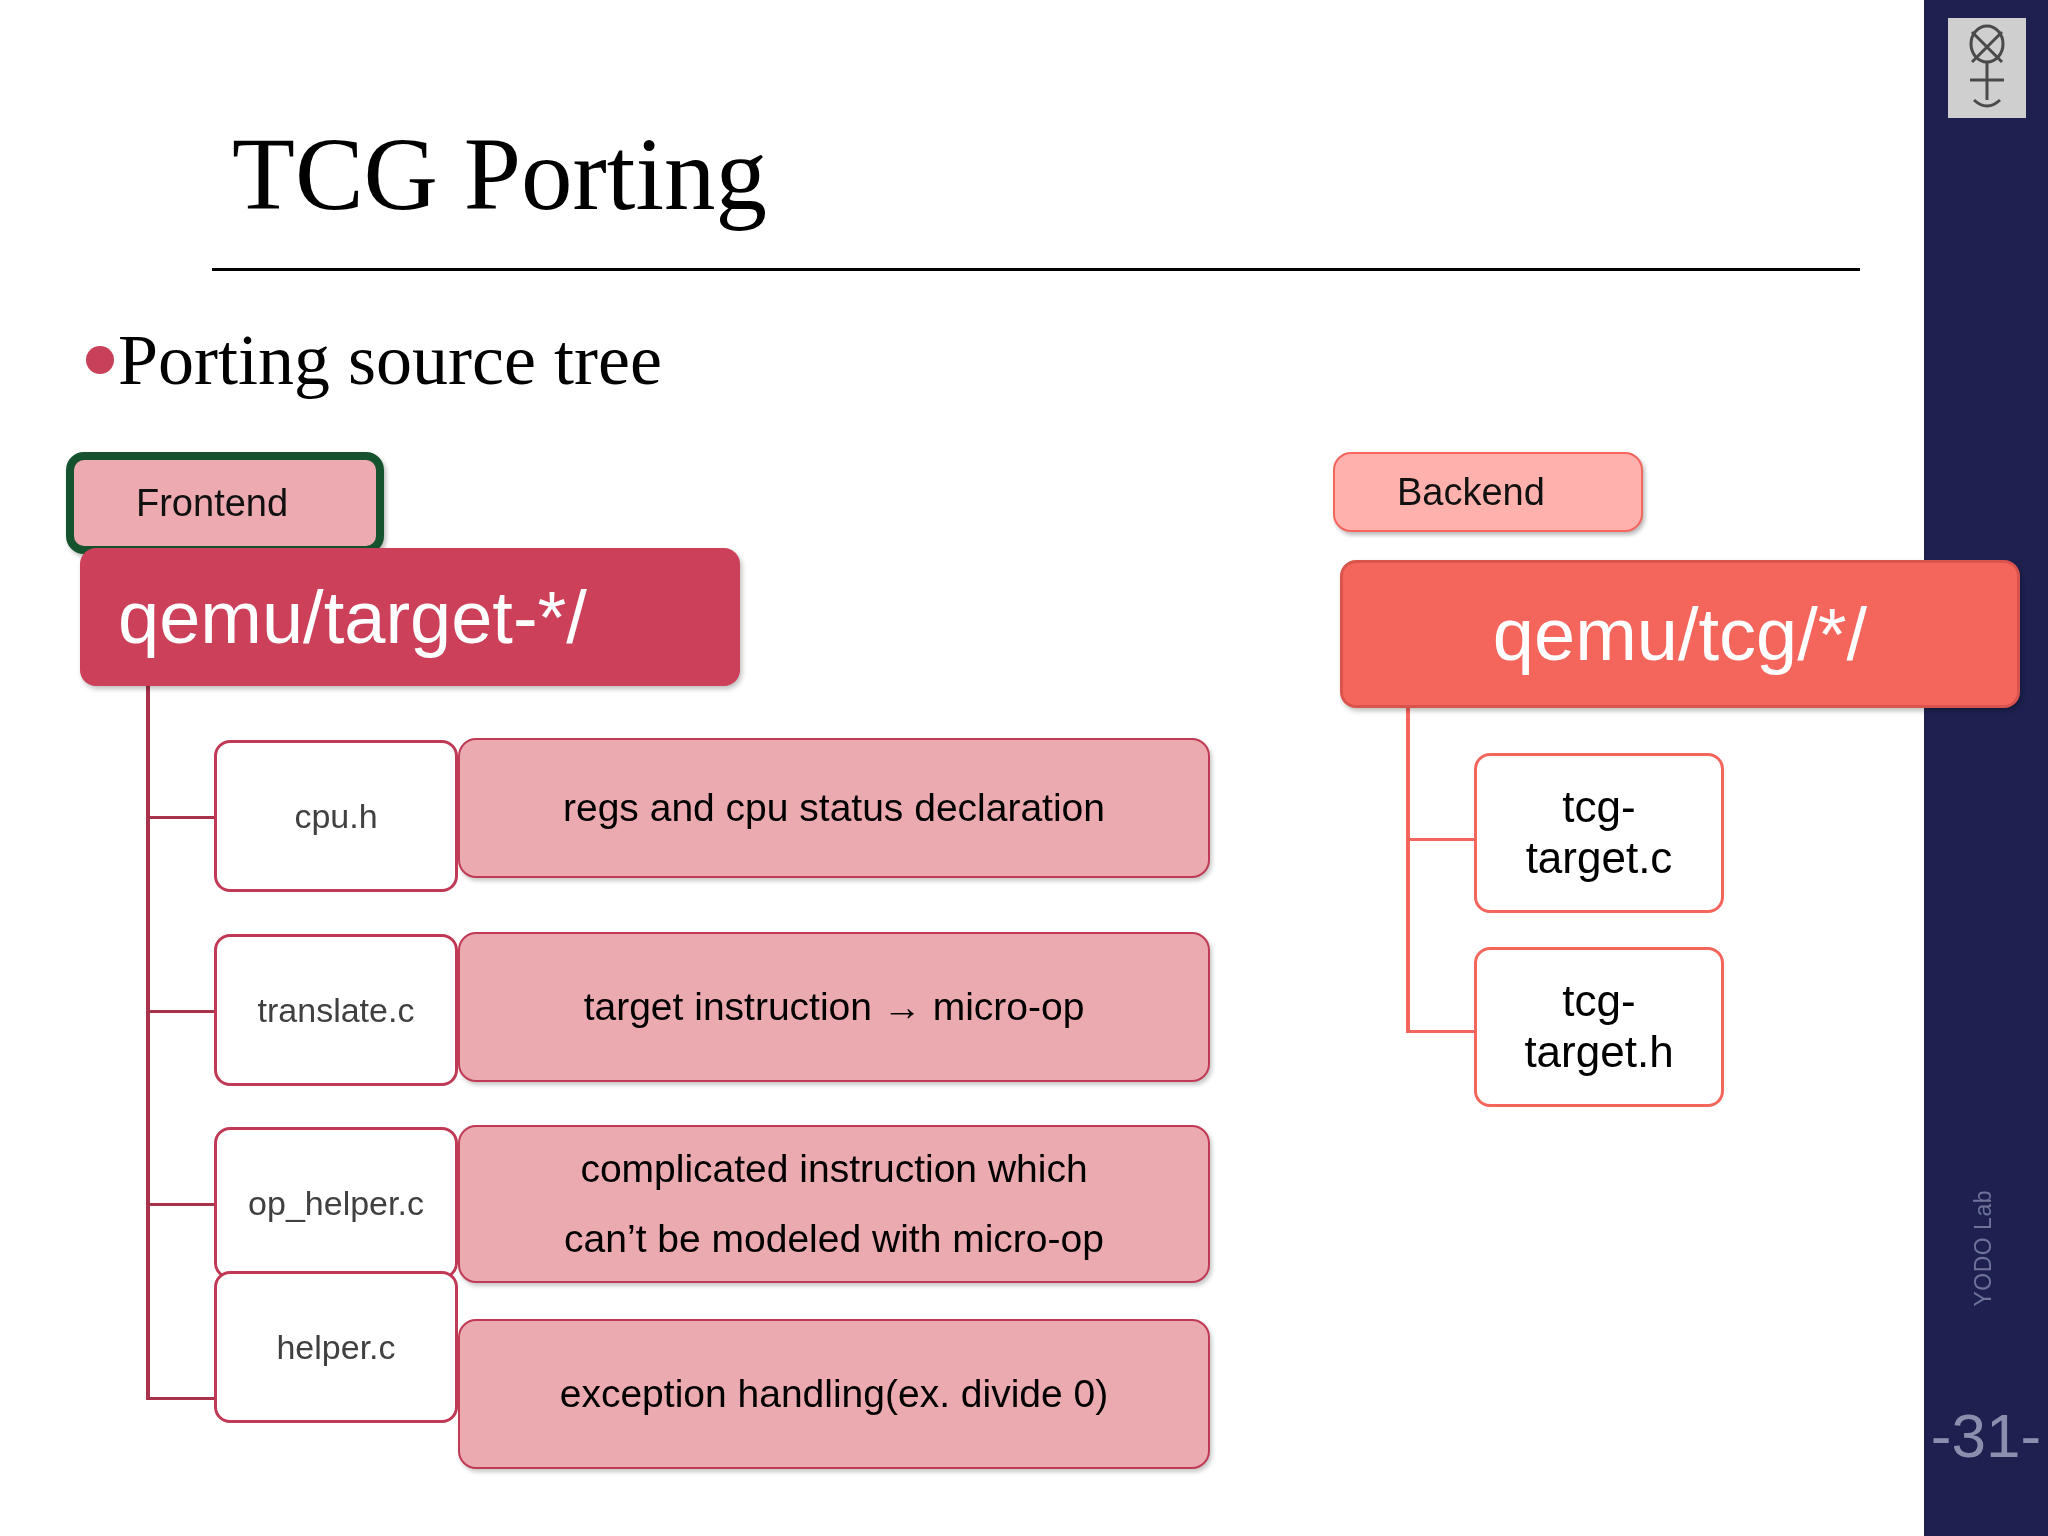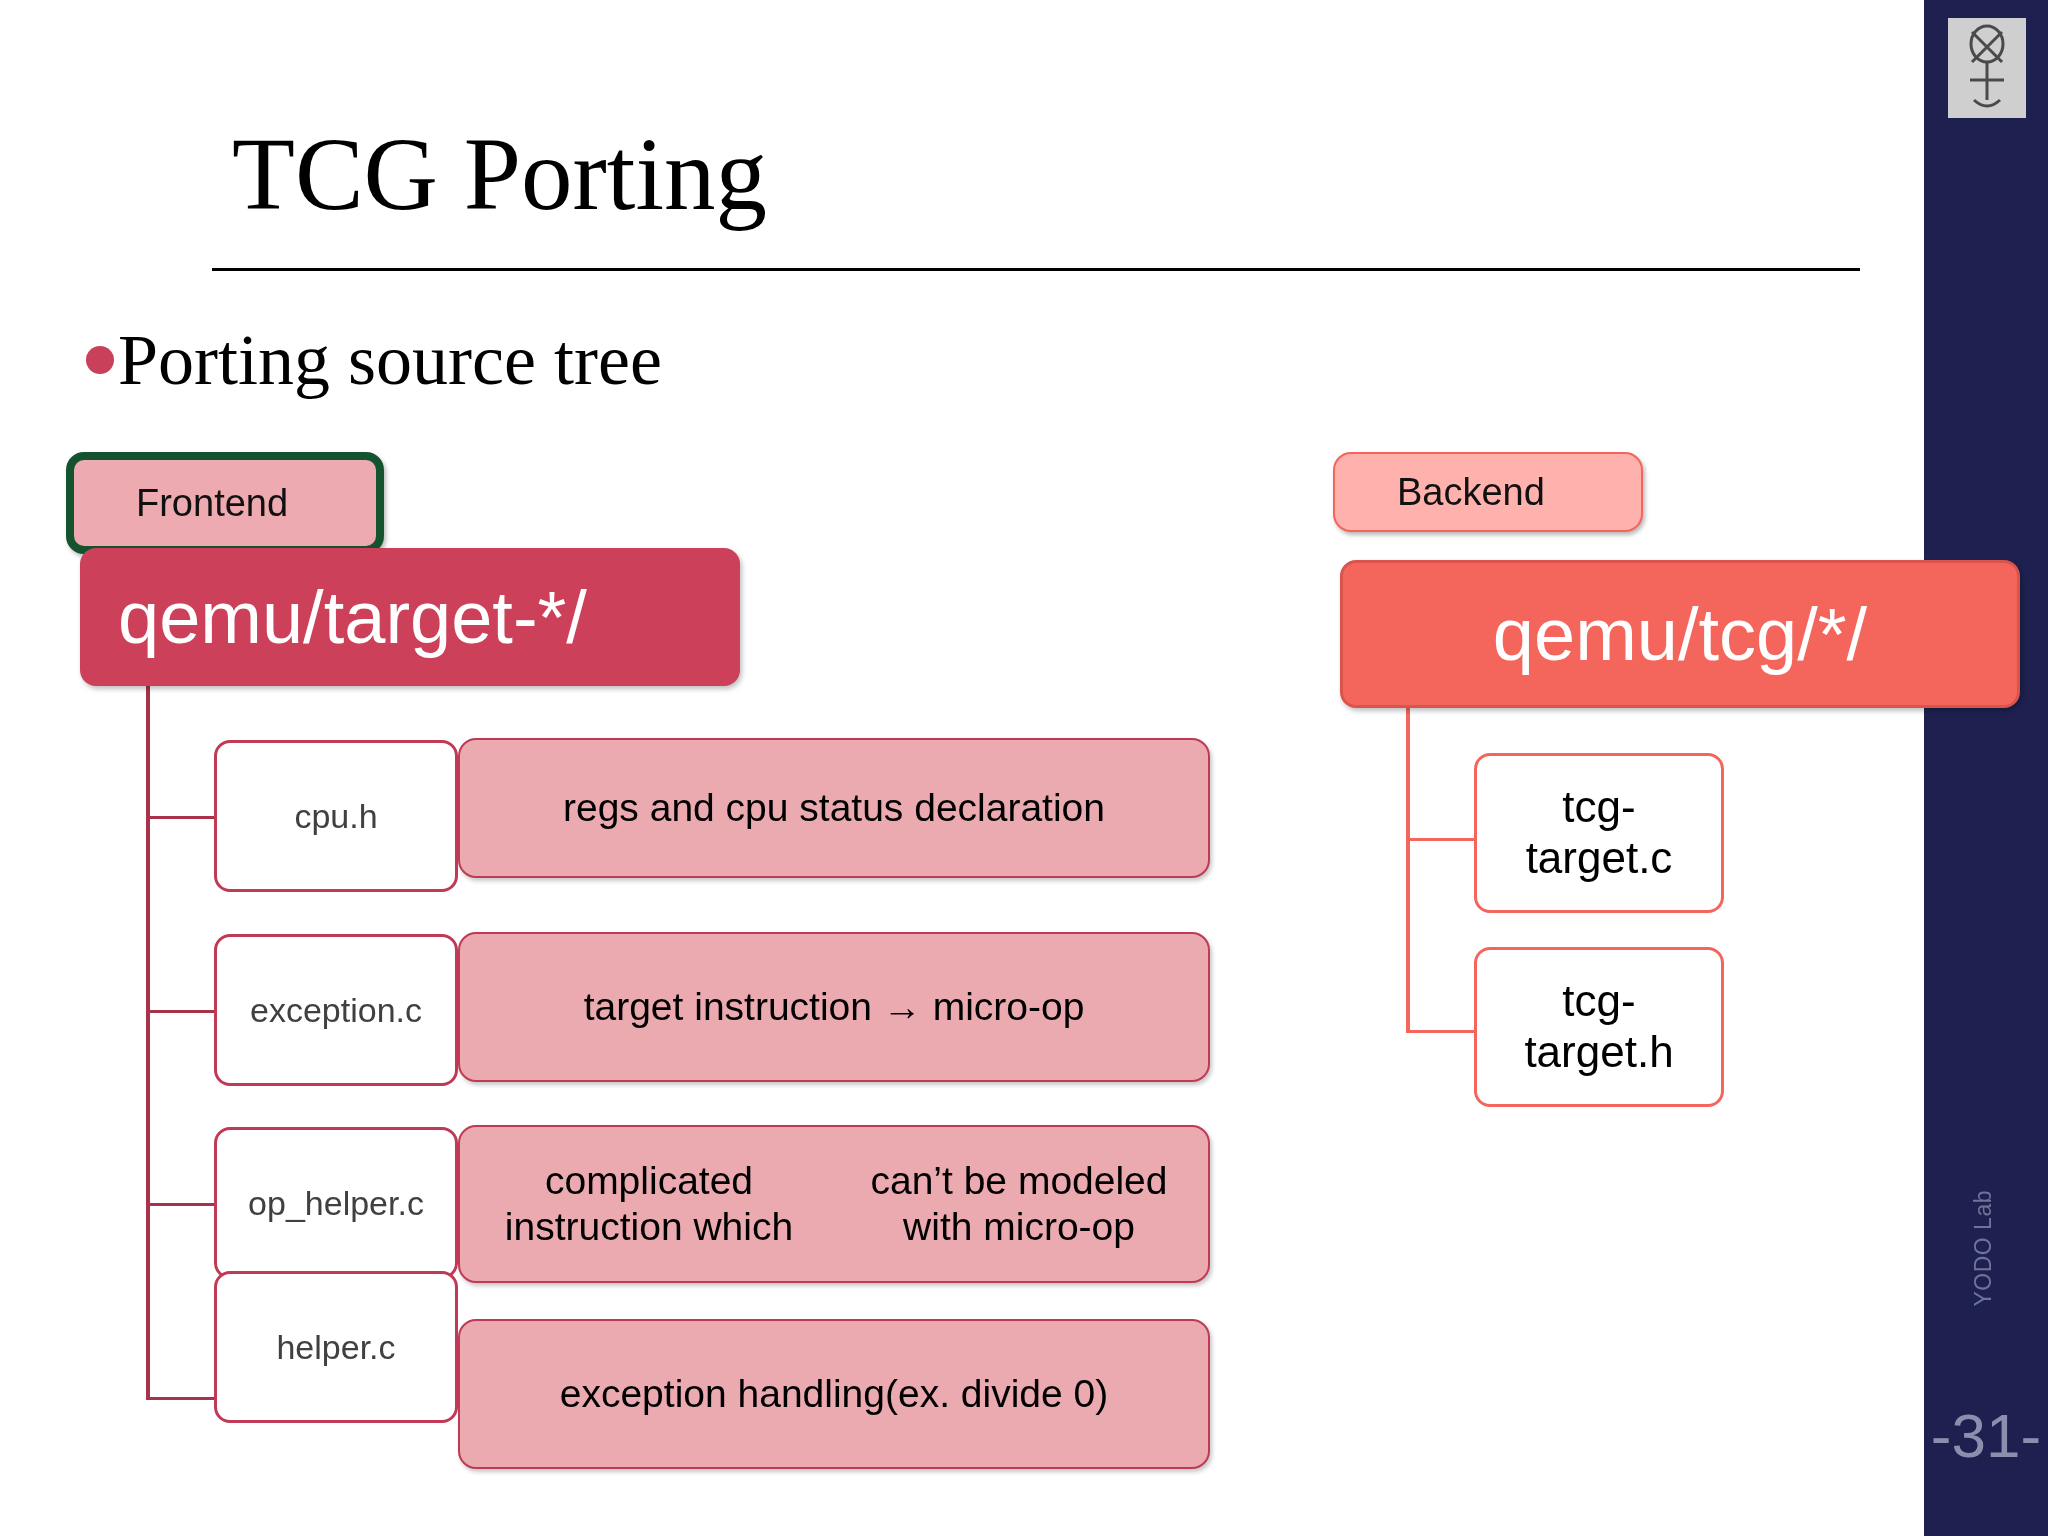--- a/index.html
+++ b/index.html
@@ -257,30 +257,30 @@
 <div class="conn" style="left:146px; top:1397px; width:68px; height:3px;"></div>
 
 <div class="rbox filebox" style="left:214px; top:740px; width:244px; height:152px;">
   <span>cpu.h</span>
 </div>
 <div class="rbox descbox" style="left:458px; top:738px; width:752px; height:140px;">
   <span>regs and cpu status declaration</span>
 </div>
 
 <div class="rbox filebox" style="left:214px; top:934px; width:244px; height:152px;">
-  <span>exception.c</span>
+  <span>translate.c</span>
 </div>
 <div class="rbox descbox" style="left:458px; top:932px; width:752px; height:150px;">
   <span>target instruction → micro-op</span>
 </div>
 
 <div class="rbox filebox" style="left:214px; top:1127px; width:244px; height:152px;">
   <span>op_helper.c</span>
 </div>
-<div class="rbox descbox" style="left:458px; top:1125px; width:752px; height:158px; flex-direction:row; justify-content:center;gap:24px;">
+<div class="rbox descbox" style="left:458px; top:1125px; width:752px; height:158px; flex-direction:column; justify-content:center;gap:24px;">
   <span>complicated instruction which</span>
   <span>can’t be modeled with micro-op</span>
 </div>
 
 <div class="rbox filebox" style="left:214px; top:1271px; width:244px; height:152px;">
   <span>helper.c</span>
 </div>
 <div class="rbox descbox" style="left:458px; top:1319px; width:752px; height:150px;">
   <span>exception handling(ex. divide 0)</span>
 </div>

